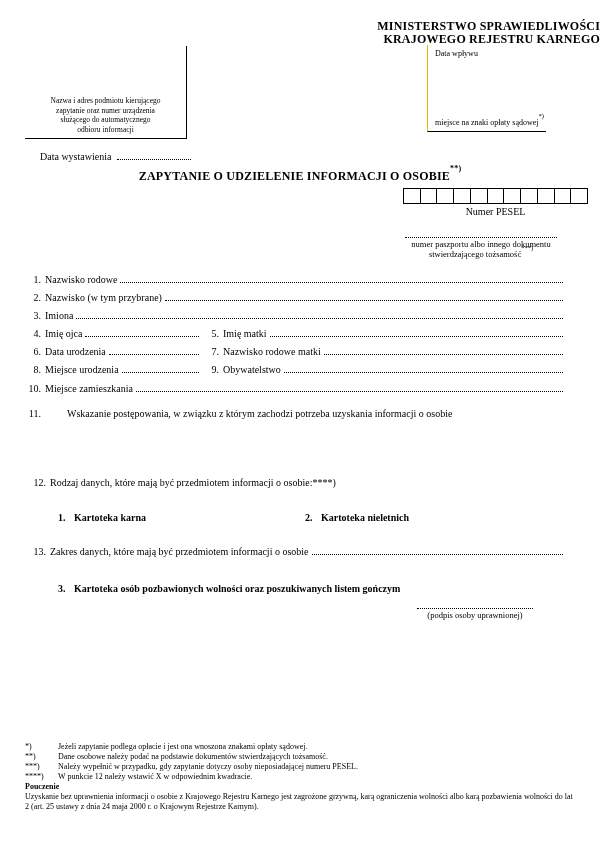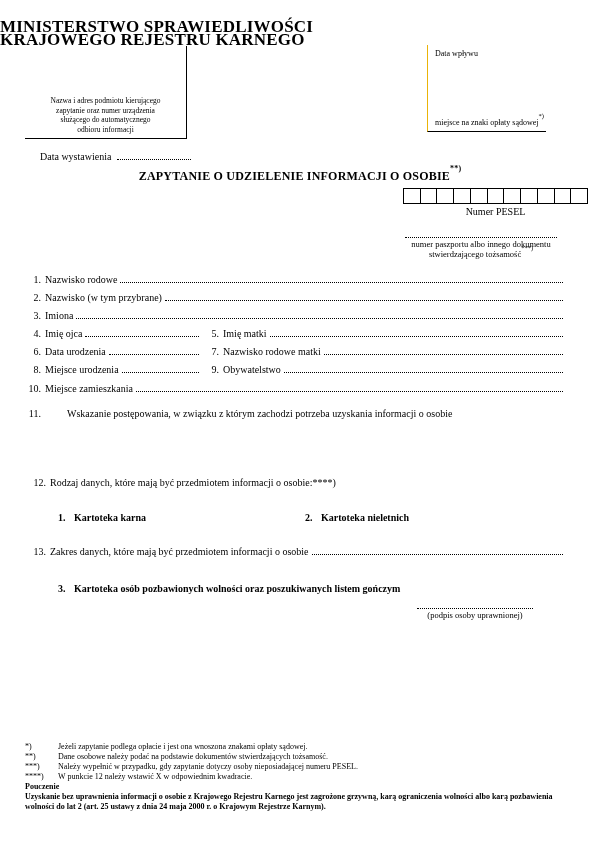--- a/index.html
+++ b/index.html
@@ -8,22 +8,22 @@
     width:600px;height:849px;
     margin:0 auto;
     background:#ffffff;
     color:#000;
     font-family:"Liberation Serif","DejaVu Serif",serif;
     overflow:hidden;
   }
   
   .ministry{
     position:absolute;top:20px;left:0;right:0;
-    text-align:left;font-weight:bold;
-    font-size:17px;line-height:13px;letter-spacing:.2px;
+    text-align:right;font-weight:bold;
+    font-size:12px;line-height:13px;letter-spacing:.2px;
   }
   .sender-box{
     position:absolute;left:25px;top:46px;width:161px;height:92px;
     border-right:1px solid #000;border-bottom:1px solid #000;
   }
   .sender-box .lbl{
     position:absolute;bottom:4px;left:0;right:0;
     text-align:center;font-size:7.5px;line-height:9.5px;
   }
   .received-box{
@@ -74,21 +74,21 @@
   .item13{position:absolute;left:30px;top:546px;width:533px;display:flex;align-items:flex-end;font-size:10px;}
   
   .signature{position:absolute;left:417px;top:601px;width:116px;text-align:center;}
   .sig-line{height:7px;border-bottom:1px dotted #000;}
   .sig-cap{font-size:8.5px;margin-top:1px;}
   
   .footnotes{position:absolute;left:25px;top:742px;right:22px;font-size:8px;line-height:10px;}
   .fnote{display:flex;}
   .fnote .mark{flex:none;width:33px;}
   .notice-title{font-weight:bold;}
-  .notice-text{font-weight:bold;}
+  .notice-text{font-weight:normal;}
 </style>
 </head>
 <body>
 
 <div class="page">
 
   <div class="ministry">
     <div>MINISTERSTWO SPRAWIEDLIWOŚCI</div>
     <div>KRAJOWEGO REJESTRU KARNEGO</div>
   </div>

